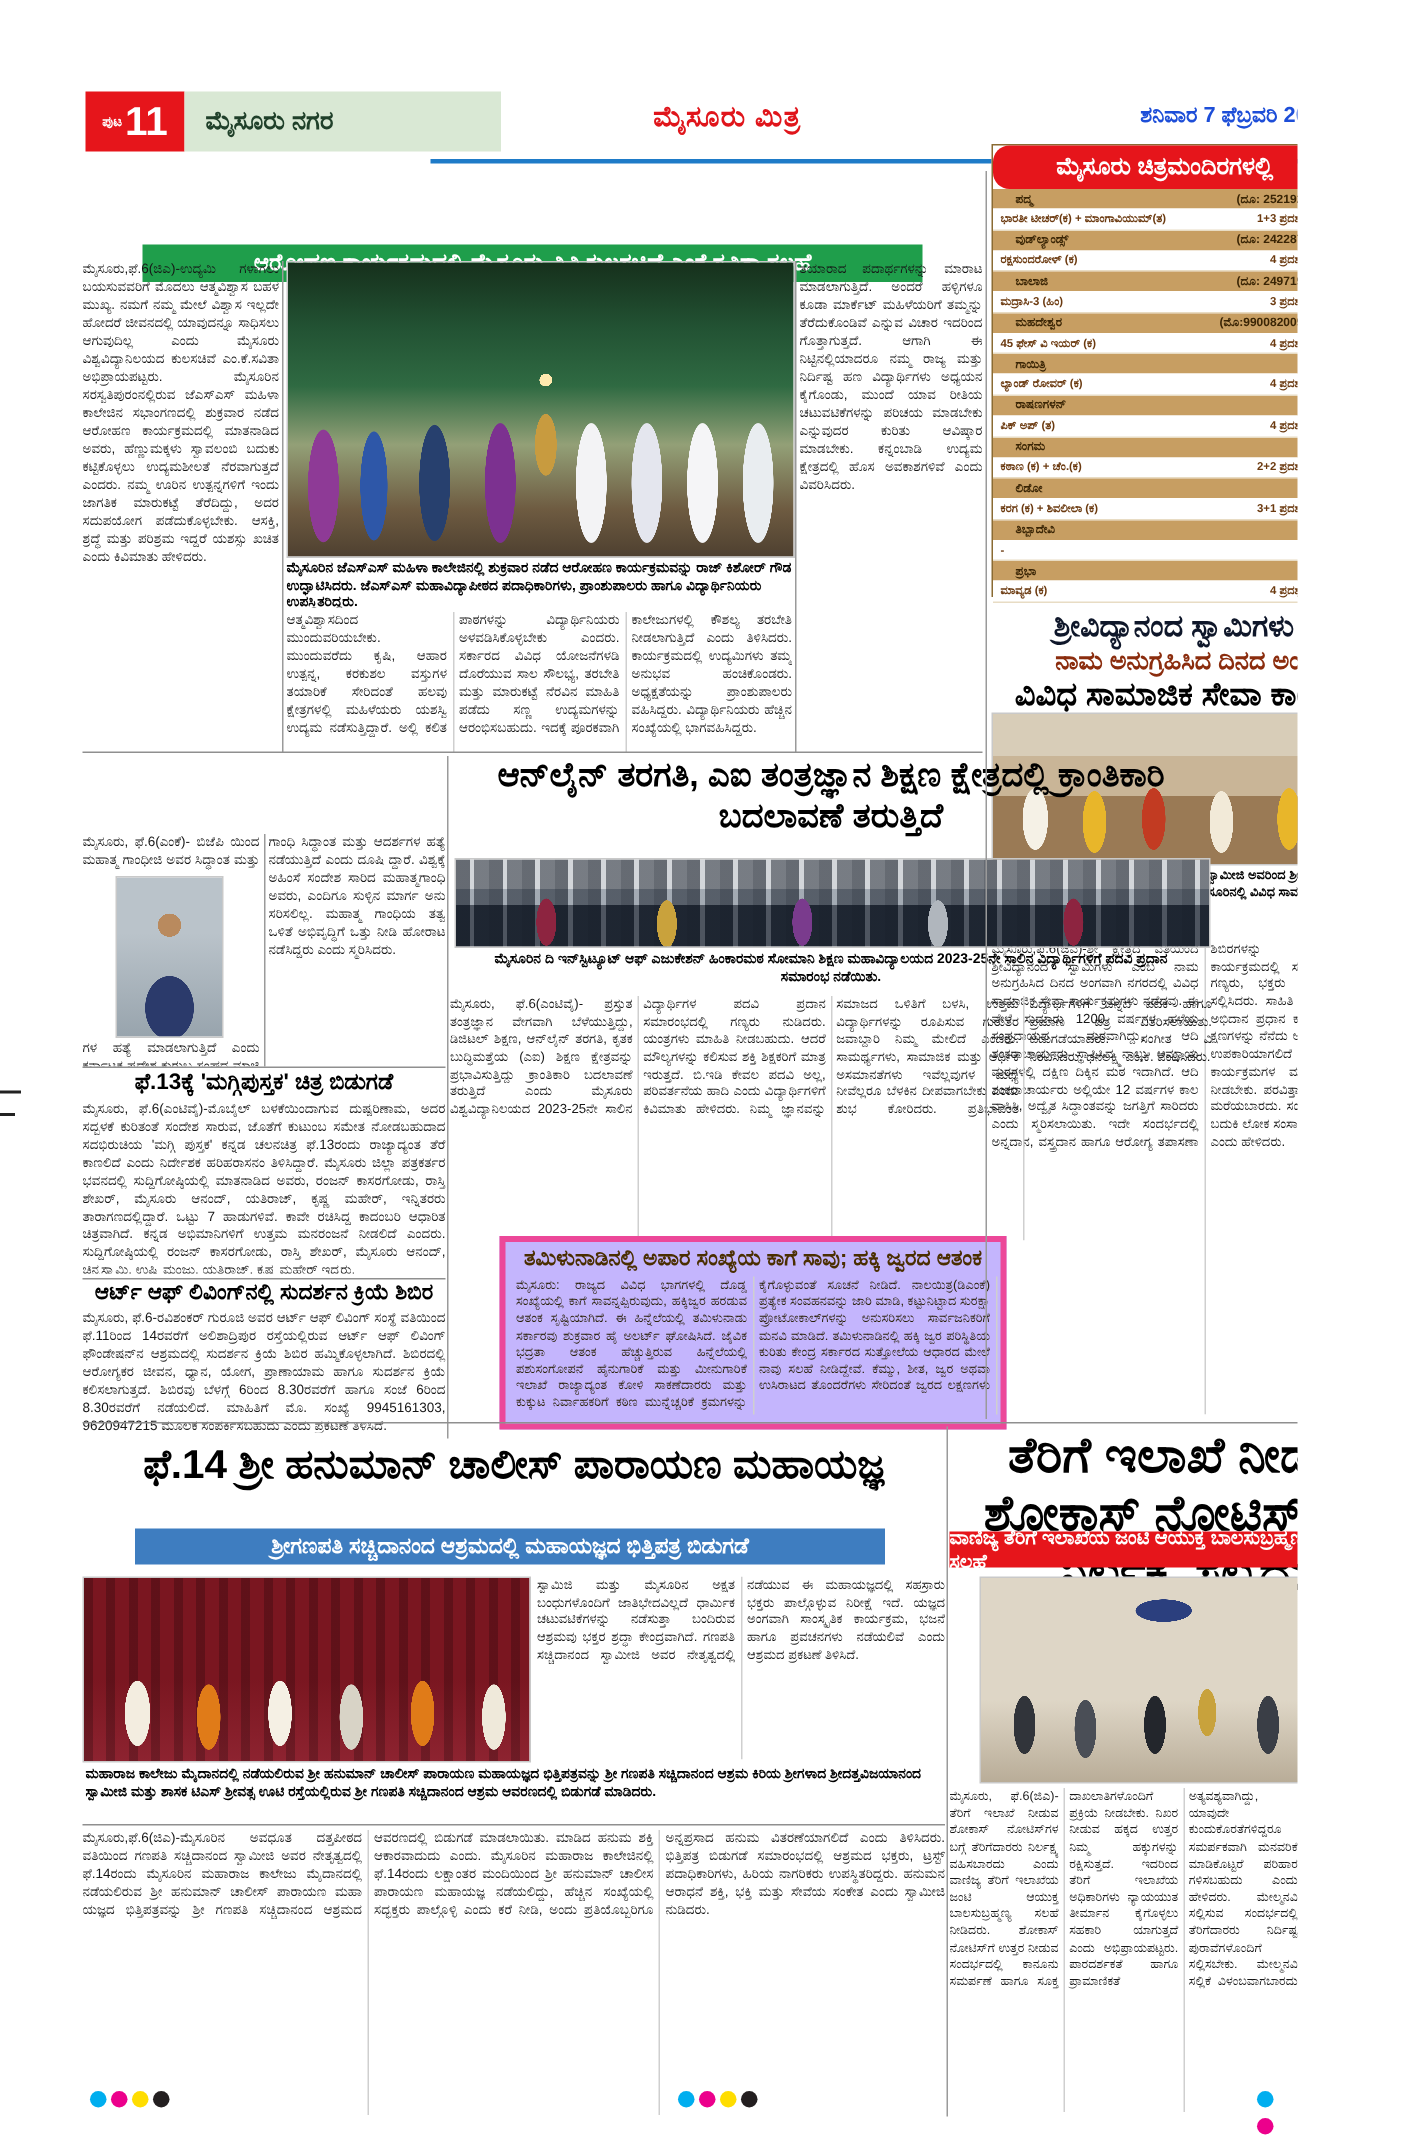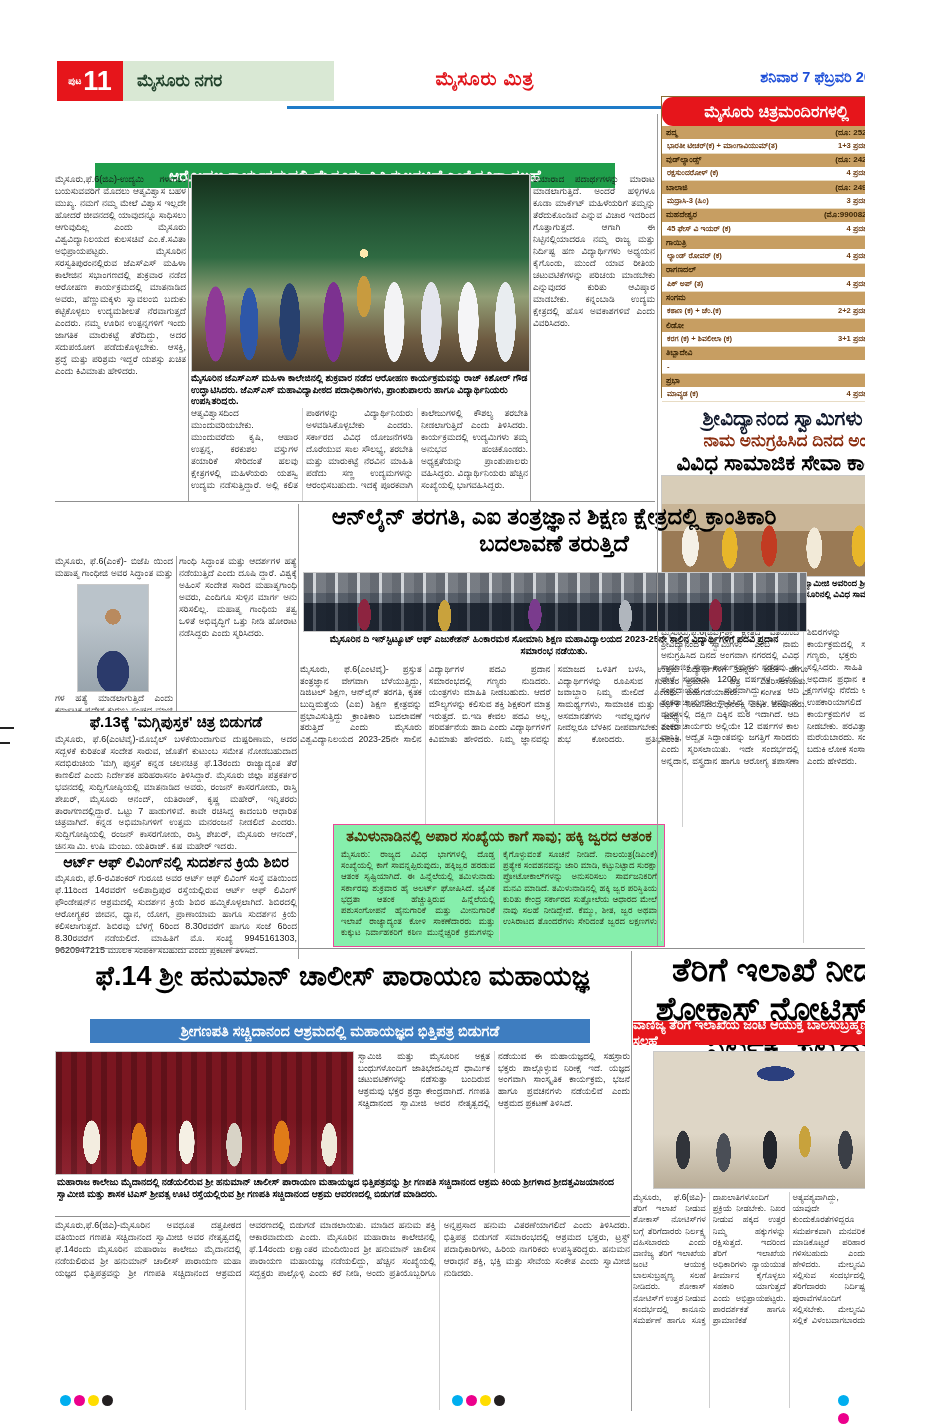--- a/index.html
+++ b/index.html
@@ -29,21 +29,21 @@
             display:flex;align-items:center;justify-content:center;}
   .bluebar{background:#3e7dc0;color:#fff;font-weight:bold;font-size:14.5px;
            display:flex;align-items:center;justify-content:center;}
   .redbar{background:#e6151b;color:#fff;font-weight:bold;font-size:13px;
           display:flex;align-items:center;justify-content:center;}
   
   .cinema{border:1px solid #8a6b33;background:#fff;}
   .cinema-head{background:#e6151b;color:#fff;font-weight:bold;font-size:16px;
                display:flex;align-items:center;justify-content:center;height:29px;border-radius:11px;}
   .c-name{background:#c79e62;color:#3a2505;display:flex;justify-content:space-between;
-          align-items:center;height:13px;padding:0 4px;font-size:8px;font-weight:bold;}
+          align-items:center;height:13px;padding:0 15px;font-size:8px;font-weight:bold;}
   .c-film{background:#fff;color:#6b3a10;display:flex;justify-content:space-between;
           align-items:center;height:13.6px;padding:0 5px;font-size:7.6px;font-weight:bold;
           border-bottom:1px solid #e8dcc4;}
   
   .photo{position:absolute;overflow:hidden;border:1px solid #c9c9c9;}
   .photo-lead{background:
     radial-gradient(circle 6px at 51% 40%, #ffe9ae 0 70%, transparent 71%),
     radial-gradient(ellipse 17px 62px at 7% 76%, #8e3a96 0 60%, transparent 61%),
     radial-gradient(ellipse 15px 60px at 17% 76%, #2e57a8 0 60%, transparent 61%),
     radial-gradient(ellipse 17px 64px at 29% 75%, #27406e 0 60%, transparent 61%),
@@ -87,21 +87,21 @@
     radial-gradient(ellipse 30px 12px at 42% 16%, #2b3f7e 0 62%, transparent 63%),
     radial-gradient(ellipse 12px 32px at 10% 72%, #31343a 0 60%, transparent 61%),
     radial-gradient(ellipse 12px 32px at 24% 74%, #4a4e56 0 60%, transparent 61%),
     radial-gradient(ellipse 12px 32px at 40% 72%, #23262c 0 60%, transparent 61%),
     radial-gradient(ellipse 10px 26px at 52% 66%, #c8a23c 0 60%, transparent 61%),
     radial-gradient(ellipse 12px 32px at 66% 72%, #3a3e46 0 60%, transparent 61%),
     radial-gradient(ellipse 12px 32px at 82% 74%, #2c2f36 0 60%, transparent 61%),
     radial-gradient(ellipse 12px 32px at 95% 72%, #474b53 0 60%, transparent 61%),
     linear-gradient(180deg,#ded6c6 0 60%,#b9ad98 100%);}
   
-  .yellowbox{background:#86efac;border:1px solid #ec4899;}
+  .yellowbox{background:#c4b5fd;border:4px solid #ec4899;}
   .yellowbox .yhl{font-weight:bold;color:#4a2e00;font-size:14.5px;text-align:center;padding:3px 2px 2px;}
   .yellowbox .ybody{font-size:8.6px;line-height:1.3;text-align:justify;color:#2a2108;padding:2px 7px;}
   
   .dot{width:11px;height:11px;border-radius:50%;display:inline-block;margin-right:3px;}
   .fold{background:#222;}
 </style>
 </head>
 <body>
 
 <div class="page">
@@ -166,21 +166,21 @@
       </div>
     <div class="c-name">
         <span>ಗಾಯಿತ್ರಿ</span>
         <span></span>
       </div>
     <div class="c-film">
         <span>ಲ್ಯಾಂಡ್ ರೋವರ್ (ಕ)</span>
         <span>4 ಪ್ರದರ್ಶನಗಳು</span>
       </div>
     <div class="c-name">
-        <span>ರಾಗಣದಲ್</span>
+        <span>ರಾಷಣಗಳನ್</span>
         <span></span>
       </div>
     <div class="c-film">
         <span>ಪಿಕ್ ಅಪ್ (ತ)</span>
         <span>4 ಪ್ರದರ್ಶನಗಳು</span>
       </div>
     <div class="c-name">
         <span>ಸಂಗಮ</span>
         <span></span>
       </div>

